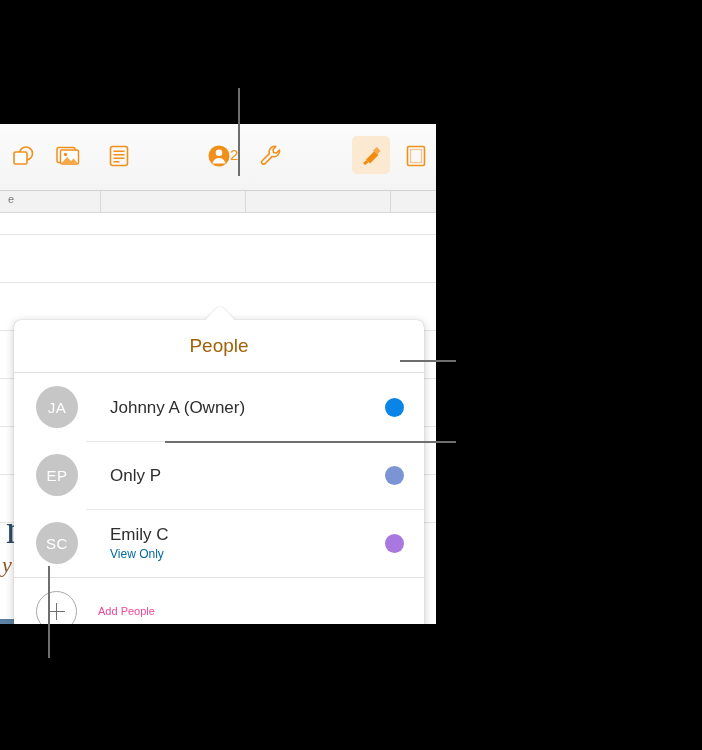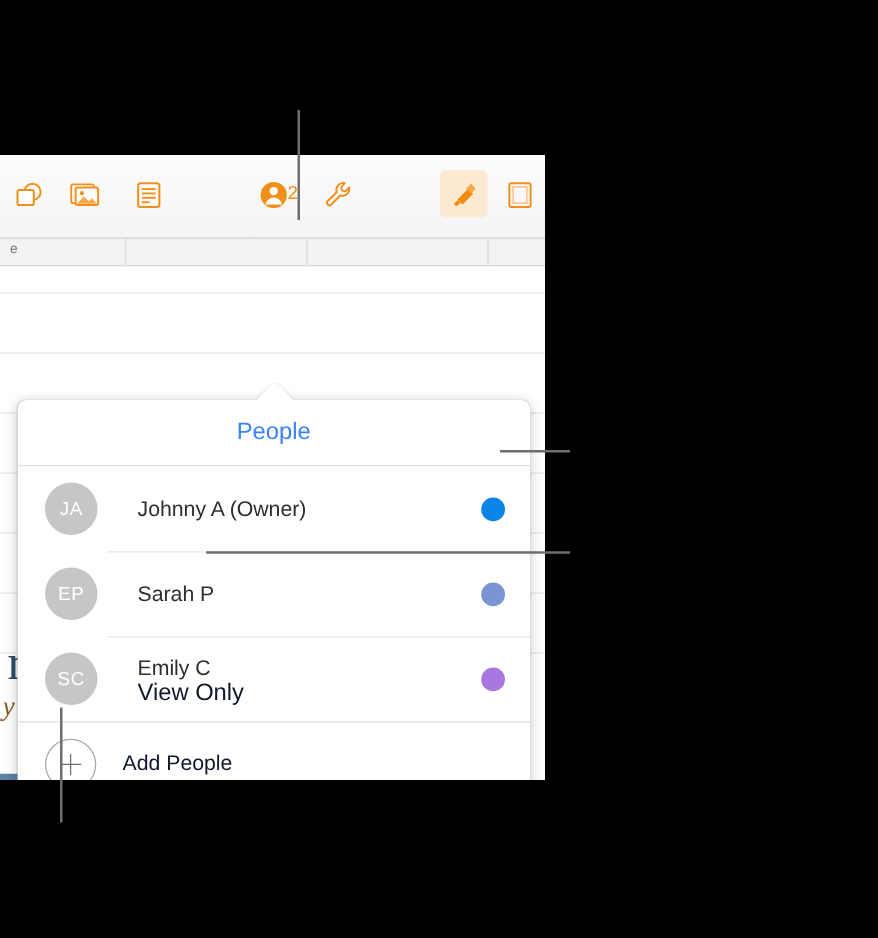--- a/index.html
+++ b/index.html
@@ -156,21 +156,21 @@
 
   #pop-header {
     height: 52px;
     display: flex;
     align-items: center;
     justify-content: center;
     border-bottom: 1px solid #e0e0e0;
   }
   #pop-title {
     font-size: 19px;
-    color: #3b82f6;
+    color: #a16207;
   }
 
   .person-row {
     position: relative;
     height: 68px;
     display: flex;
     align-items: center;
     padding-left: 22px;
     padding-right: 20px;
   }
@@ -200,22 +200,22 @@
     margin-left: 32px;
     flex: 1 1 auto;
     min-width: 0;
   }
   .person-name {
     font-size: 17px;
     color: #2e2e2e;
     line-height: 21px;
   }
   .person-role {
-    font-size: 19px;
-    color: #0f172a;
+    font-size: 12px;
+    color: #0369a1;
     line-height: 17px;
     margin-top: 1px;
   }
   .status-dot {
     width: 19px;
     height: 19px;
     border-radius: 50%;
     flex: 0 0 auto;
   }
 
@@ -248,22 +248,22 @@
     background: #6f6f6f;
   }
   #add-circle::before {
     left: 11px; top: 19px; width: 17px; height: 1.4px;
   }
   #add-circle::after {
     left: 19px; top: 11px; width: 1.4px; height: 17px;
   }
   #add-label {
     margin-left: 21px;
-    font-size: 17px;
-    color: #0f172a;
+    font-size: 11px;
+    color: #ec4899;
   }
 
   
   .leader {
     position: absolute;
     background: #6e6e6e;
     z-index: 40;
   }
   .leader-v { width: 2px; }
   .leader-h { height: 2px; }
@@ -364,21 +364,21 @@
       <div class="avatar">JA</div>
       <div class="person-text">
         <div class="person-name">Johnny A (Owner)</div>
       </div>
       <div class="status-dot" style="background:#0b84e8;"></div>
     </div>
 
     <div class="person-row">
       <div class="avatar">EP</div>
       <div class="person-text">
-        <div class="person-name">Sarah P</div>
+        <div class="person-name">Only P</div>
       </div>
       <div class="status-dot" style="background:#7b95d4;"></div>
     </div>
 
     <div class="person-row">
       <div class="avatar">SC</div>
       <div class="person-text">
         <div class="person-name">Emily C</div>
         <div class="person-role">View Only</div>
       </div>

